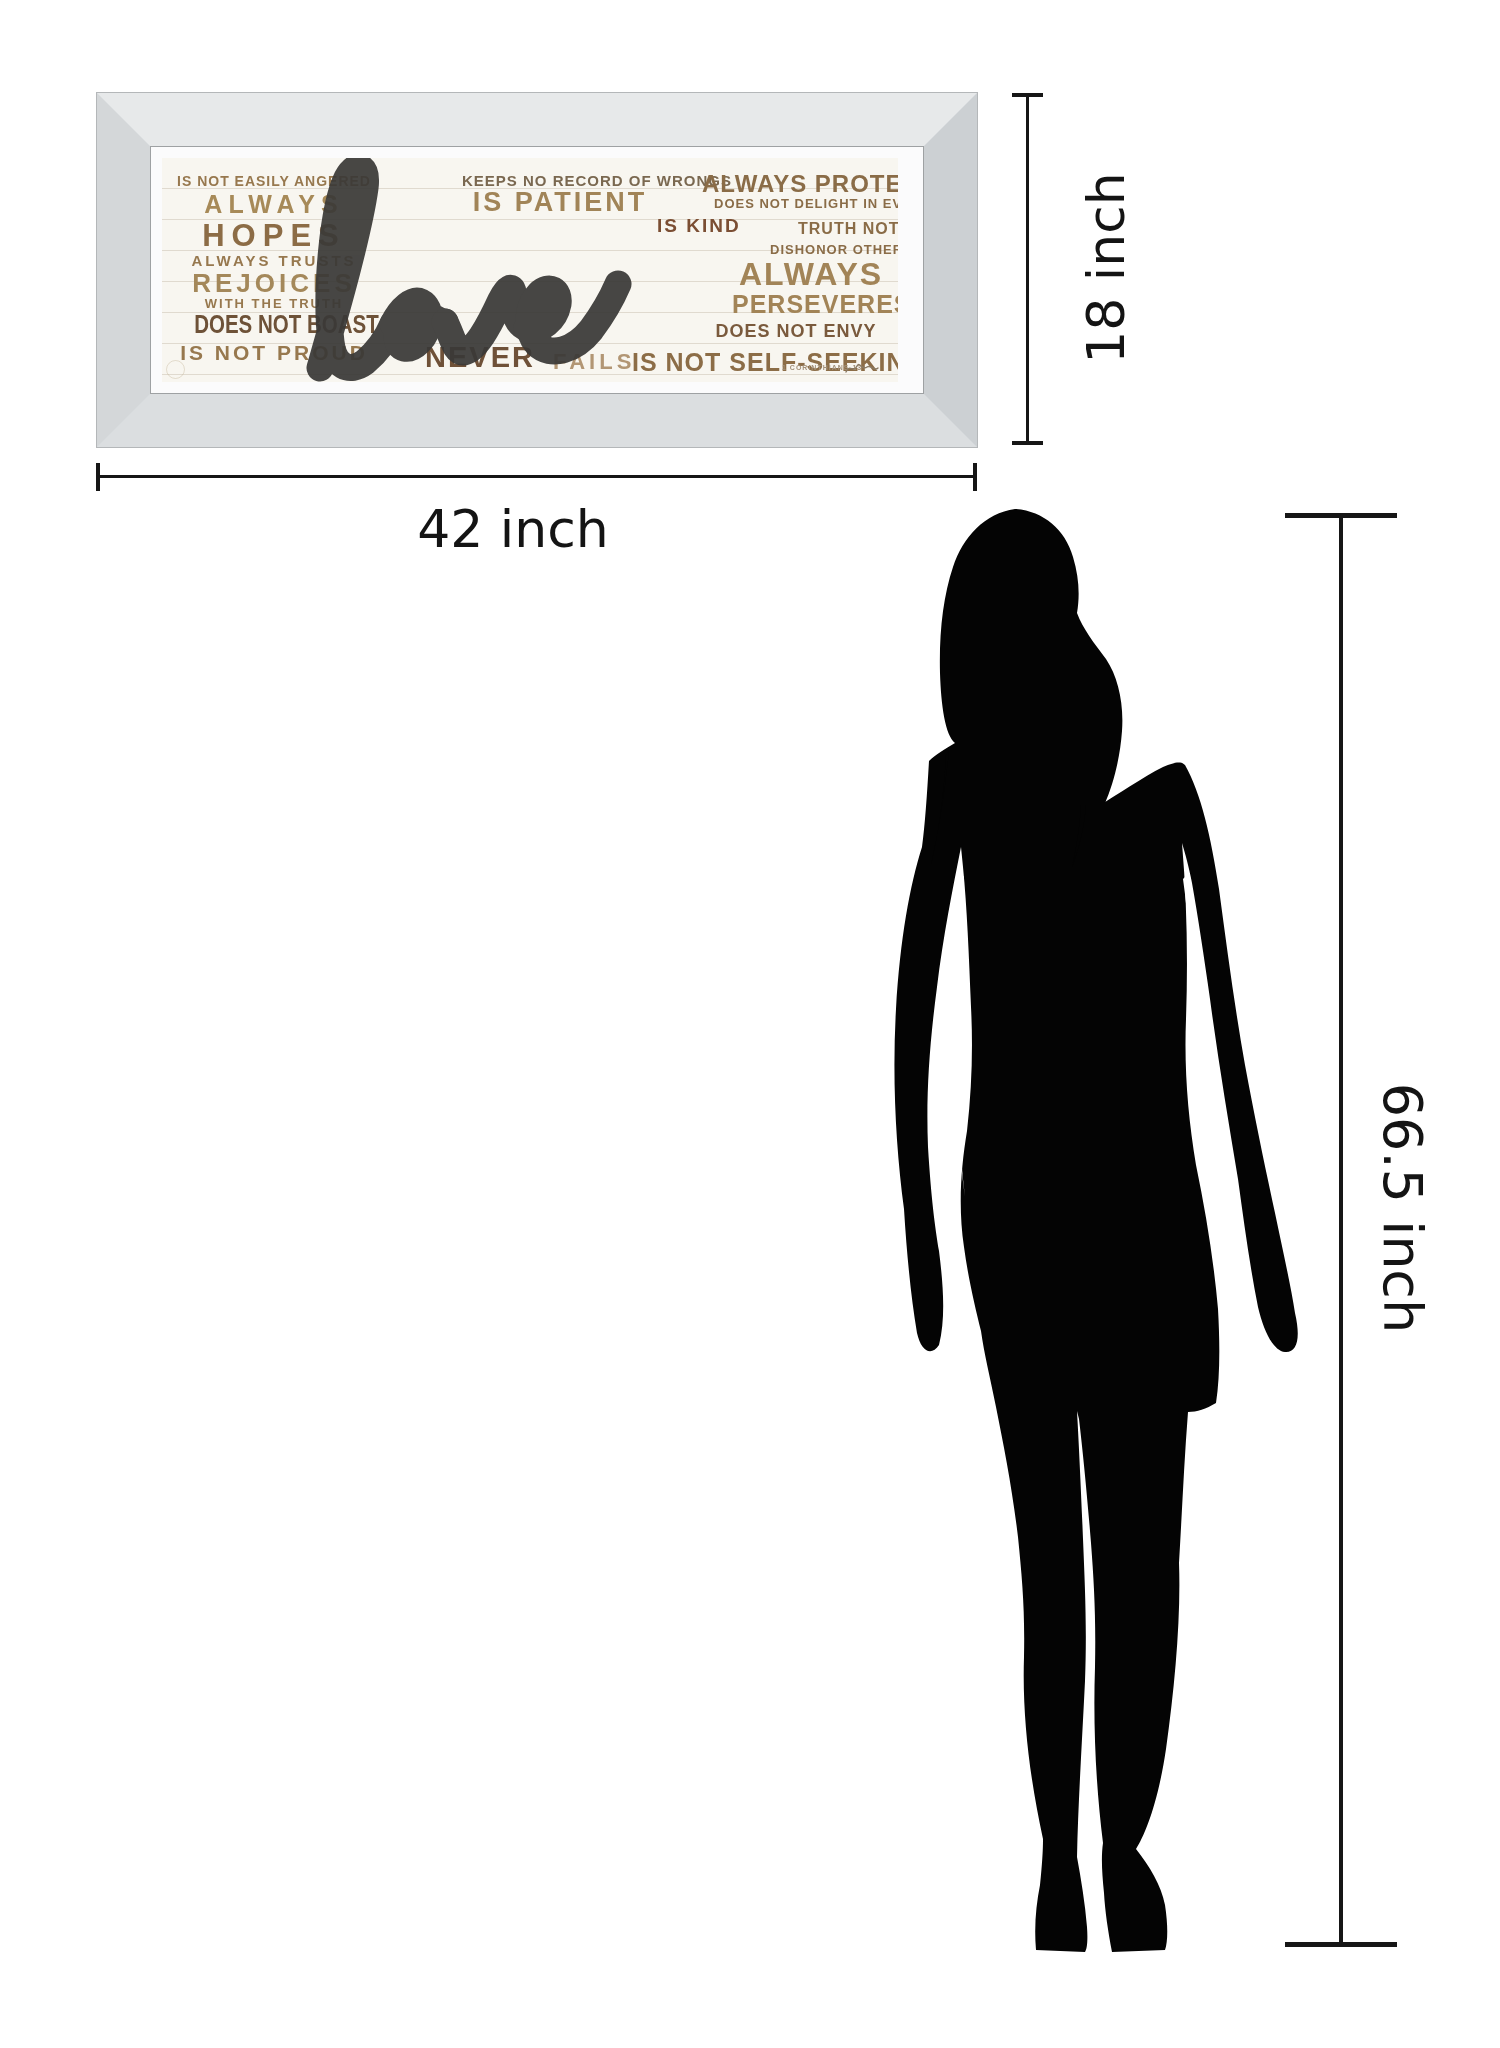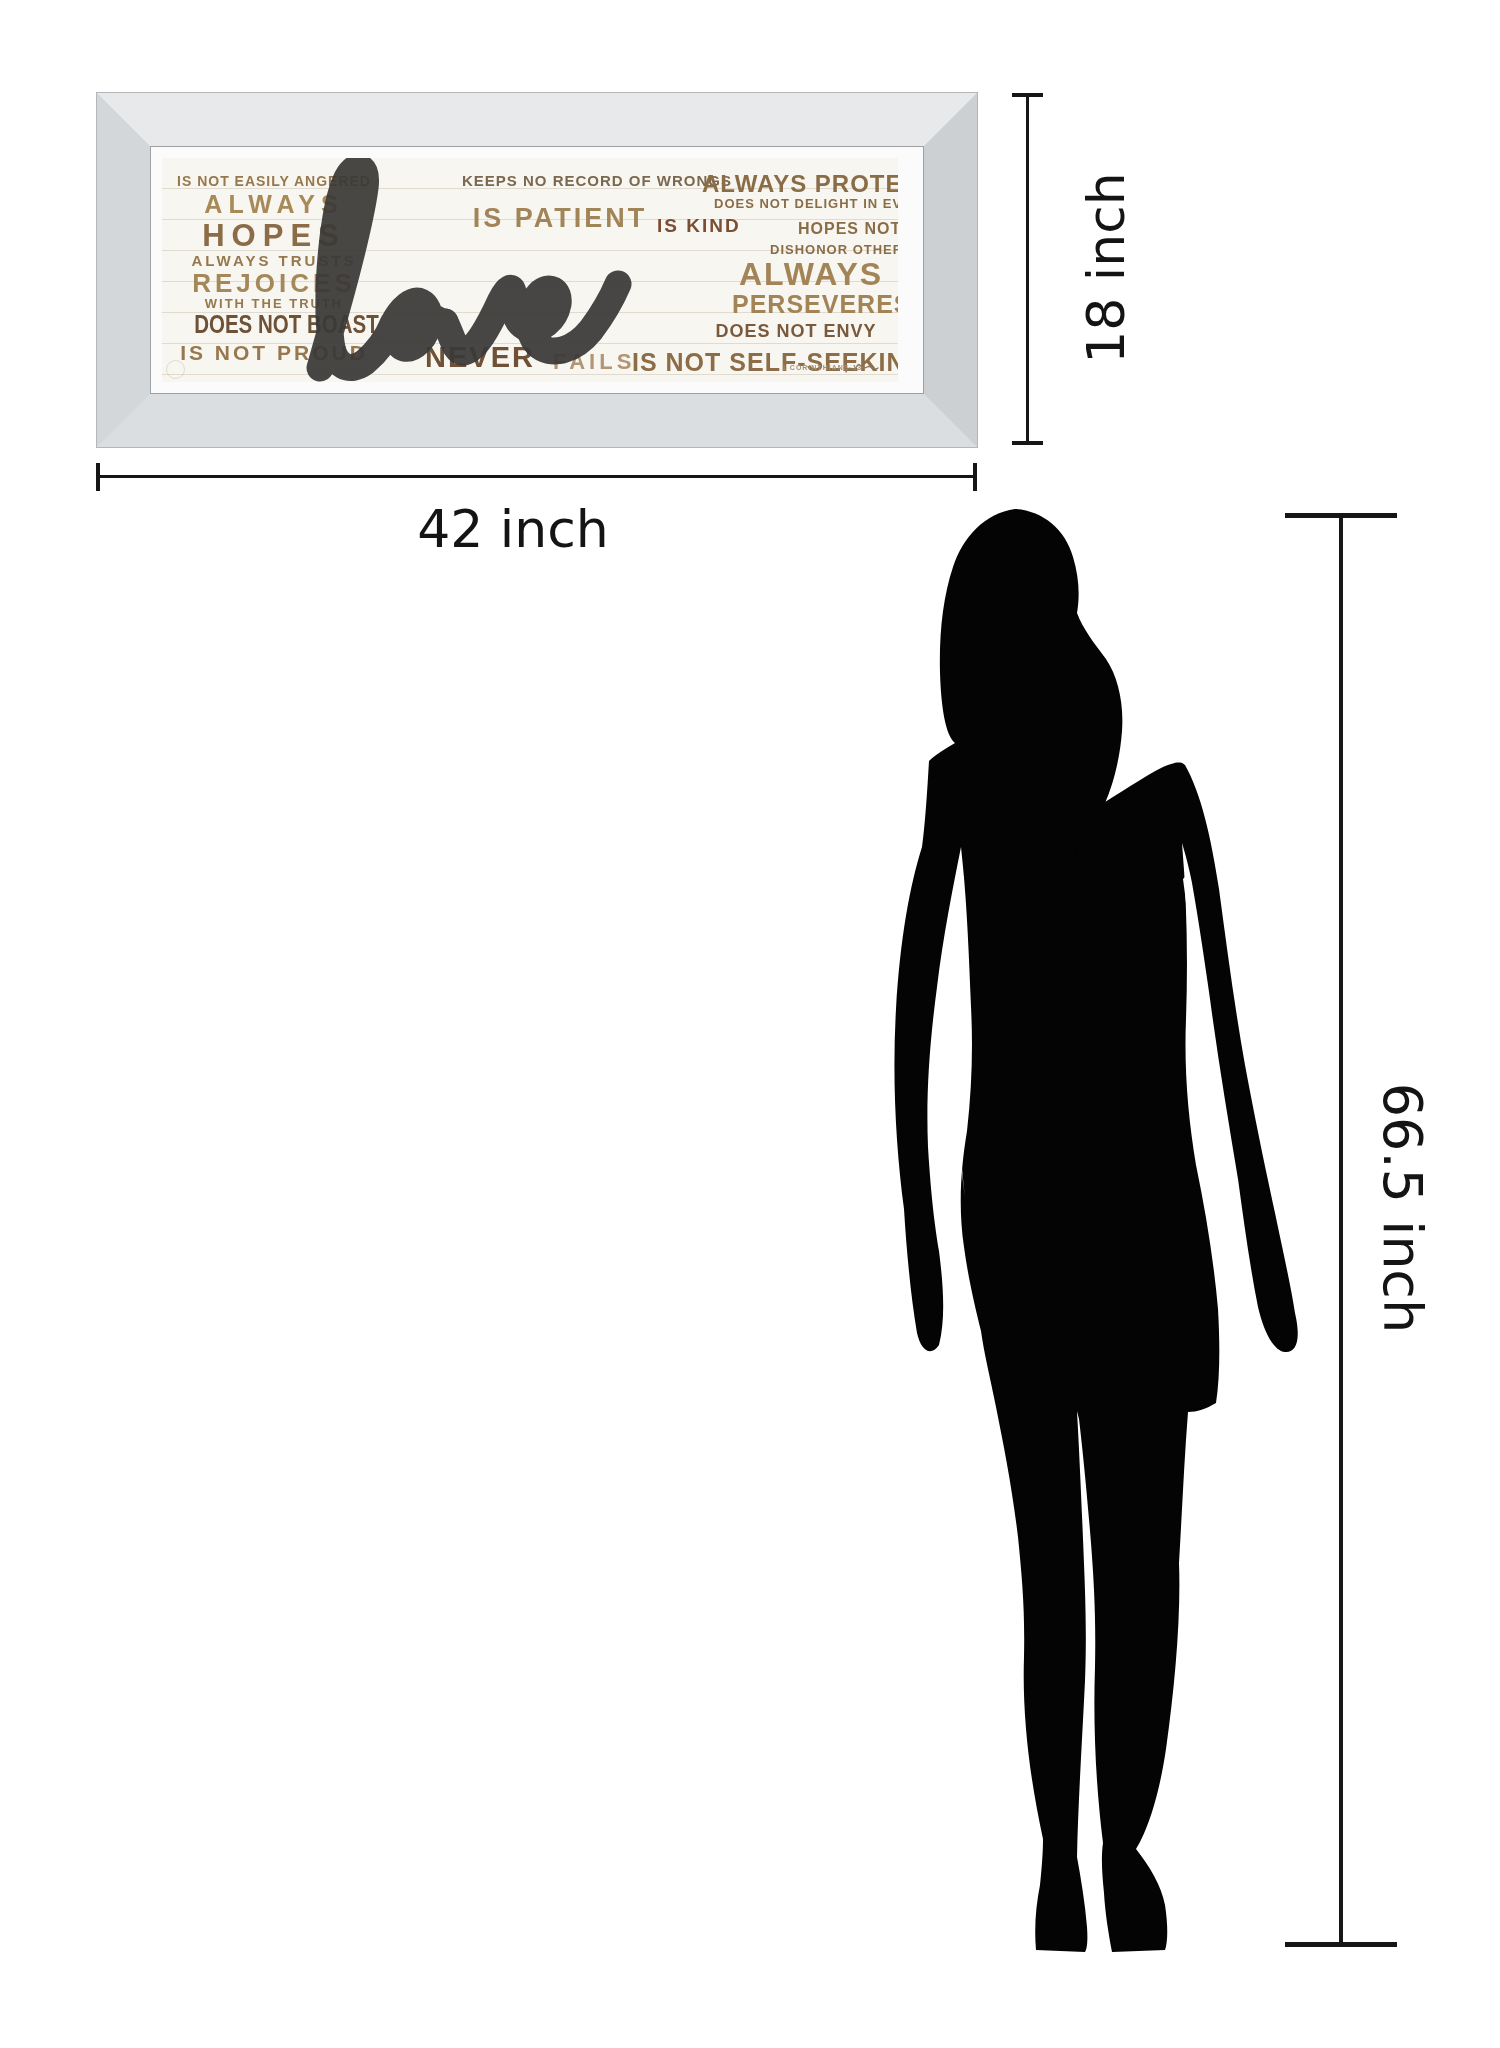--- a/index.html
+++ b/index.html
@@ -29,21 +29,21 @@
   .l1{left:12px;width:200px;top:16px;font-size:14px;letter-spacing:1px;color:#97784e;}
   .l2{left:12px;width:200px;top:34px;font-size:25px;letter-spacing:6px;color:#a78a58;}
   .l3{left:12px;width:200px;top:62px;font-size:31px;letter-spacing:7px;color:#8c6c46;}
   .l4{left:12px;width:200px;top:95px;font-size:15px;letter-spacing:3px;color:#97784e;}
   .l5{left:12px;width:200px;top:112px;font-size:26px;letter-spacing:4px;color:#a4885a;}
   .l6{left:12px;width:200px;top:139px;font-size:13px;letter-spacing:2px;color:#97784e;}
   .l7{left:12px;width:200px;top:154px;font-size:25px;color:#6e5238;transform:scaleX(.82);transform-origin:112px 0;}
   .l8{left:12px;width:200px;top:184px;font-size:21px;letter-spacing:3px;color:#97784e;}
   
   .c1{left:300px;width:242px;top:15px;font-size:15px;letter-spacing:1px;color:#7a6850;}
-  .c2{left:300px;width:196px;top:31px;font-size:27px;letter-spacing:3px;color:#a18457;margin-top:16px;}
+  .c2{left:300px;width:196px;top:31px;font-size:27px;letter-spacing:3px;color:#a18457;}
   .c3{left:263px;top:185px;font-size:29px;letter-spacing:2px;color:#6f5138;}
   .c4{left:391px;top:193px;font-size:22px;letter-spacing:4px;color:#b29674;}
   
   .r1{left:540px;width:196px;top:14px;font-size:24px;letter-spacing:1px;color:#8a6c47;}
   .r2{left:552px;width:180px;top:39px;font-size:13px;letter-spacing:1px;color:#8a6c47;}
   .r3{left:495px;top:58px;font-size:19px;letter-spacing:2px;color:#7b4e33;}
   .r4{left:636px;top:63px;font-size:16px;letter-spacing:1px;color:#8a6c47;}
   .r5{left:608px;width:124px;top:85px;font-size:13px;letter-spacing:1px;color:#8a6c47;}
   .r6{left:566px;width:166px;top:100px;font-size:32px;letter-spacing:2px;color:#a28457;}
   .r7{left:570px;width:162px;top:134px;font-size:25px;letter-spacing:1px;color:#a28457;}
@@ -85,21 +85,21 @@
       <div class="t ctr l8">IS NOT PROUD</div>
 
       <div class="t ctr c1">KEEPS NO RECORD OF WRONGS</div>
       <div class="t ctr c2">IS PATIENT</div>
       <div class="t c3">NEVER</div>
       <div class="t c4">FAILS</div>
 
       <div class="t ctr r1">ALWAYS PROTECTS</div>
       <div class="t ctr r2">DOES NOT DELIGHT IN EVIL</div>
       <div class="t r3">IS KIND</div>
-      <div class="t r4">HOPES NOT</div>
+      <div class="t r4">TRUTH NOT</div>
       <div class="t ctr r5">DISHONOR OTHERS</div>
       <div class="t ctr r6">ALWAYS</div>
       <div class="t ctr r7">PERSEVERES</div>
       <div class="t ctr r8">DOES NOT ENVY</div>
       <div class="t ctr r9">IS NOT SELF-SEEKING</div>
 
       <div class="t sig">1 CORINTHIANS 13</div>
       <svg class="sig-squiggle" width="36" height="14" viewBox="0 0 36 14">
         <path d="M2,10 C6,1 9,12 13,4 C16,-1 18,9 23,5 C27,2 30,10 34,6" fill="none" stroke="#8a7a64" stroke-width="1.4" stroke-linecap="round"></path>
       </svg>

